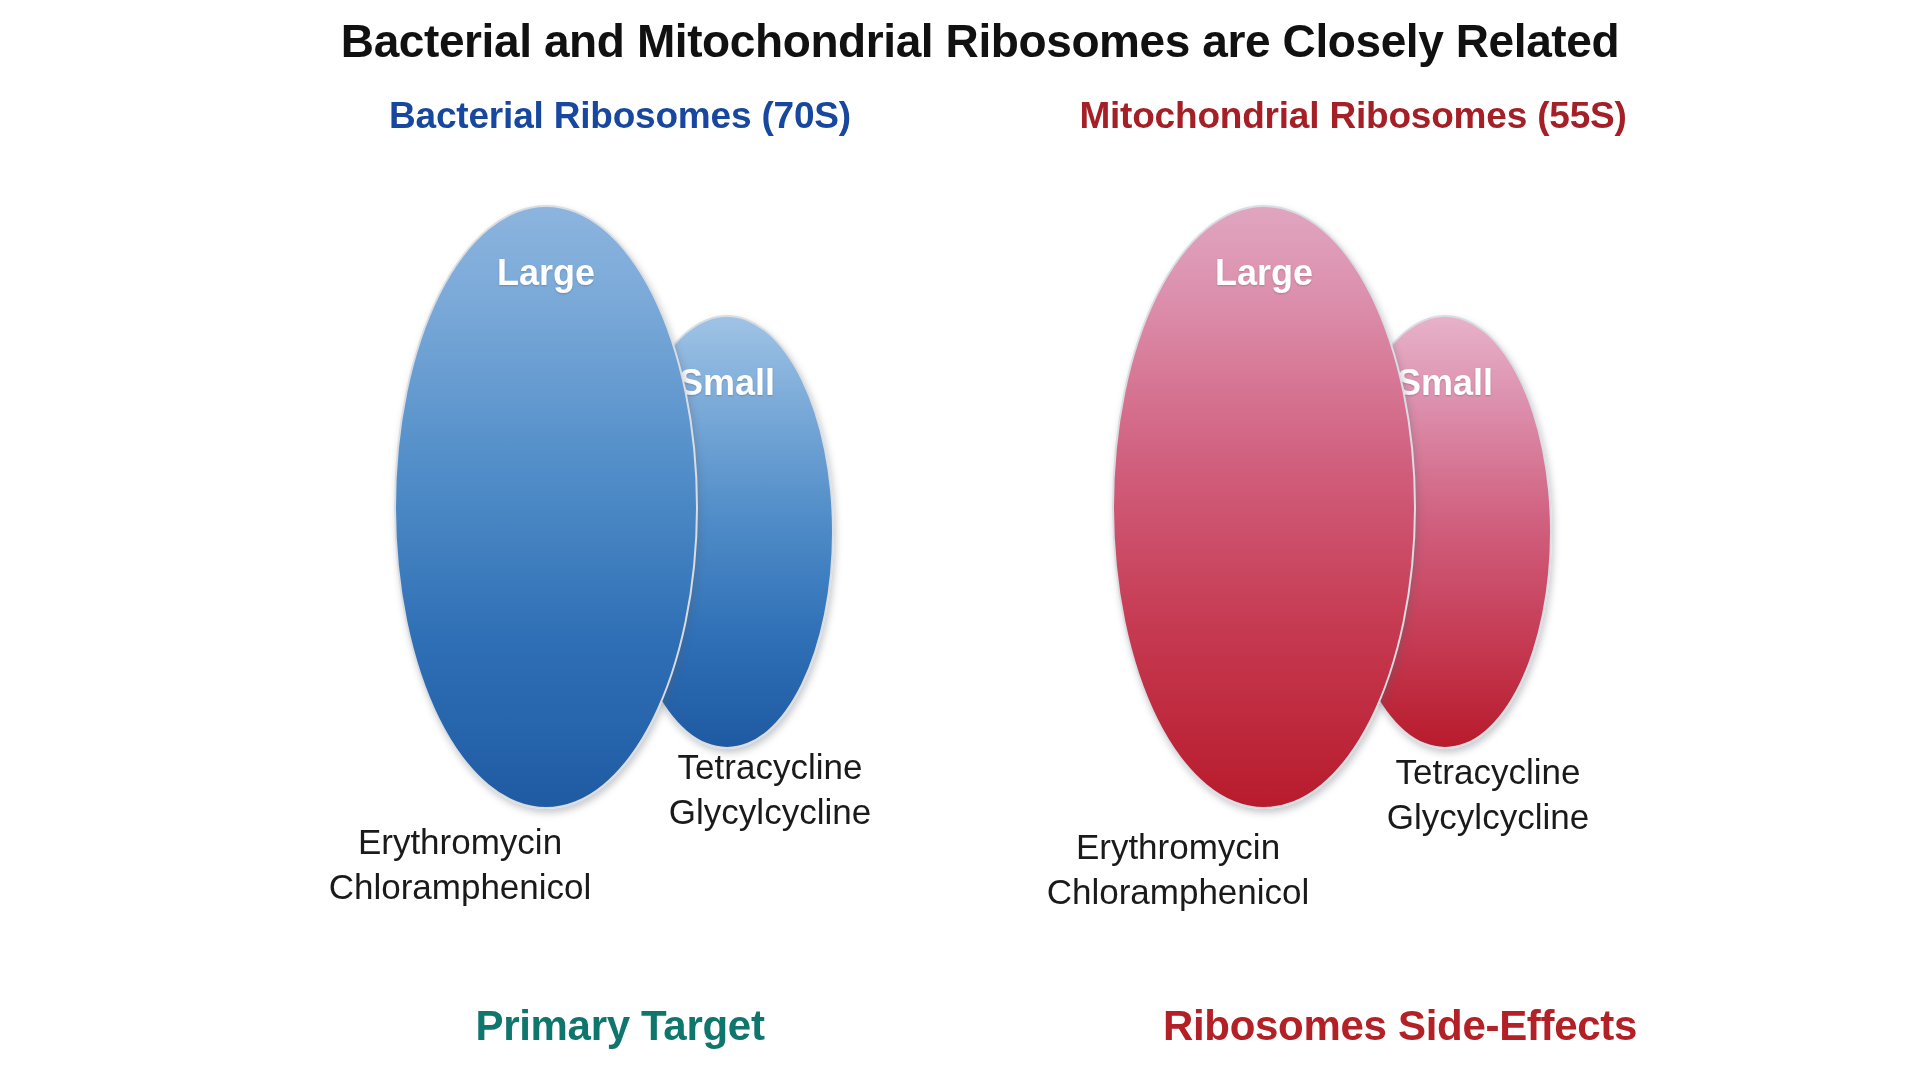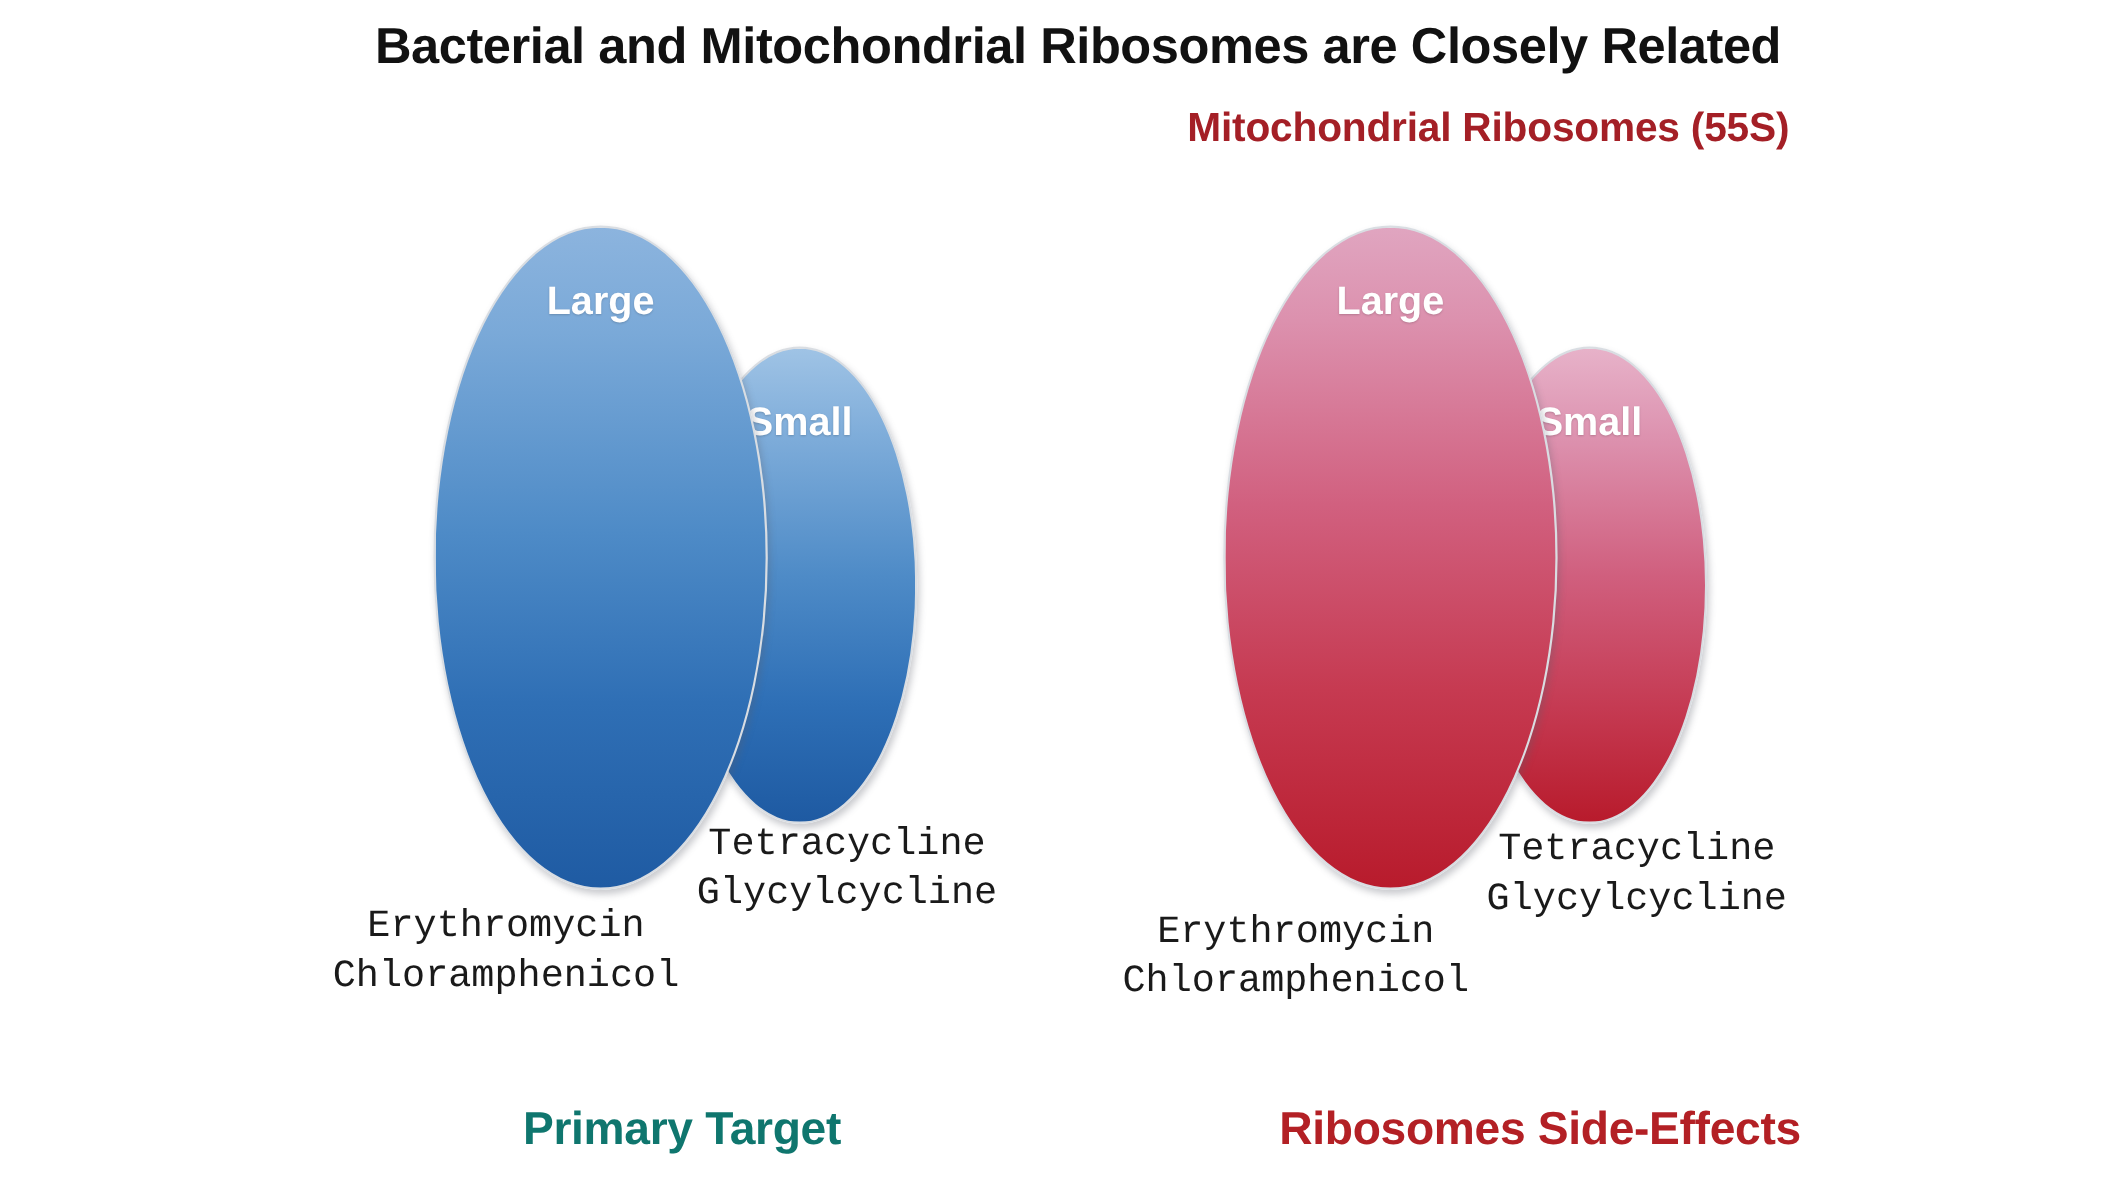--- a/index.html
+++ b/index.html
@@ -91,35 +91,35 @@
 
   
   .drugs{
     position:absolute;
     text-align:center;
     font-size:35px;
     color:#1a1a1a;
     line-height:1.28;
     white-space:nowrap;
     z-index:4;
-    font-family:Liberation Mono, monospace;
   }
   #b-drugs-large{left:190px;top:820px;width:500px;}
   #b-drugs-small{left:540px;top:745px;width:420px;}
   #m-drugs-large{left:908px;top:825px;width:500px;}
   #m-drugs-small{left:1258px;top:750px;width:420px;}
   .drugs .line{display:block;}
 </style>
 </head>
 <body>
 
 <div class="stage">
 
   <div class="main-title">Bacterial and Mitochondrial Ribosomes are Closely Related</div>
 
+  <div class="panel-heading left">Bacterial Ribosomes (70S)</div>
 
   <div class="ell" id="b-large">
     <span class="sub-label">Large</span>
   </div>
   <div class="ell" id="b-small">
     <span class="sub-label">Small</span>
   </div>
 
   <div class="drugs" id="b-drugs-small">
     <span class="line">Tetracycline</span>

